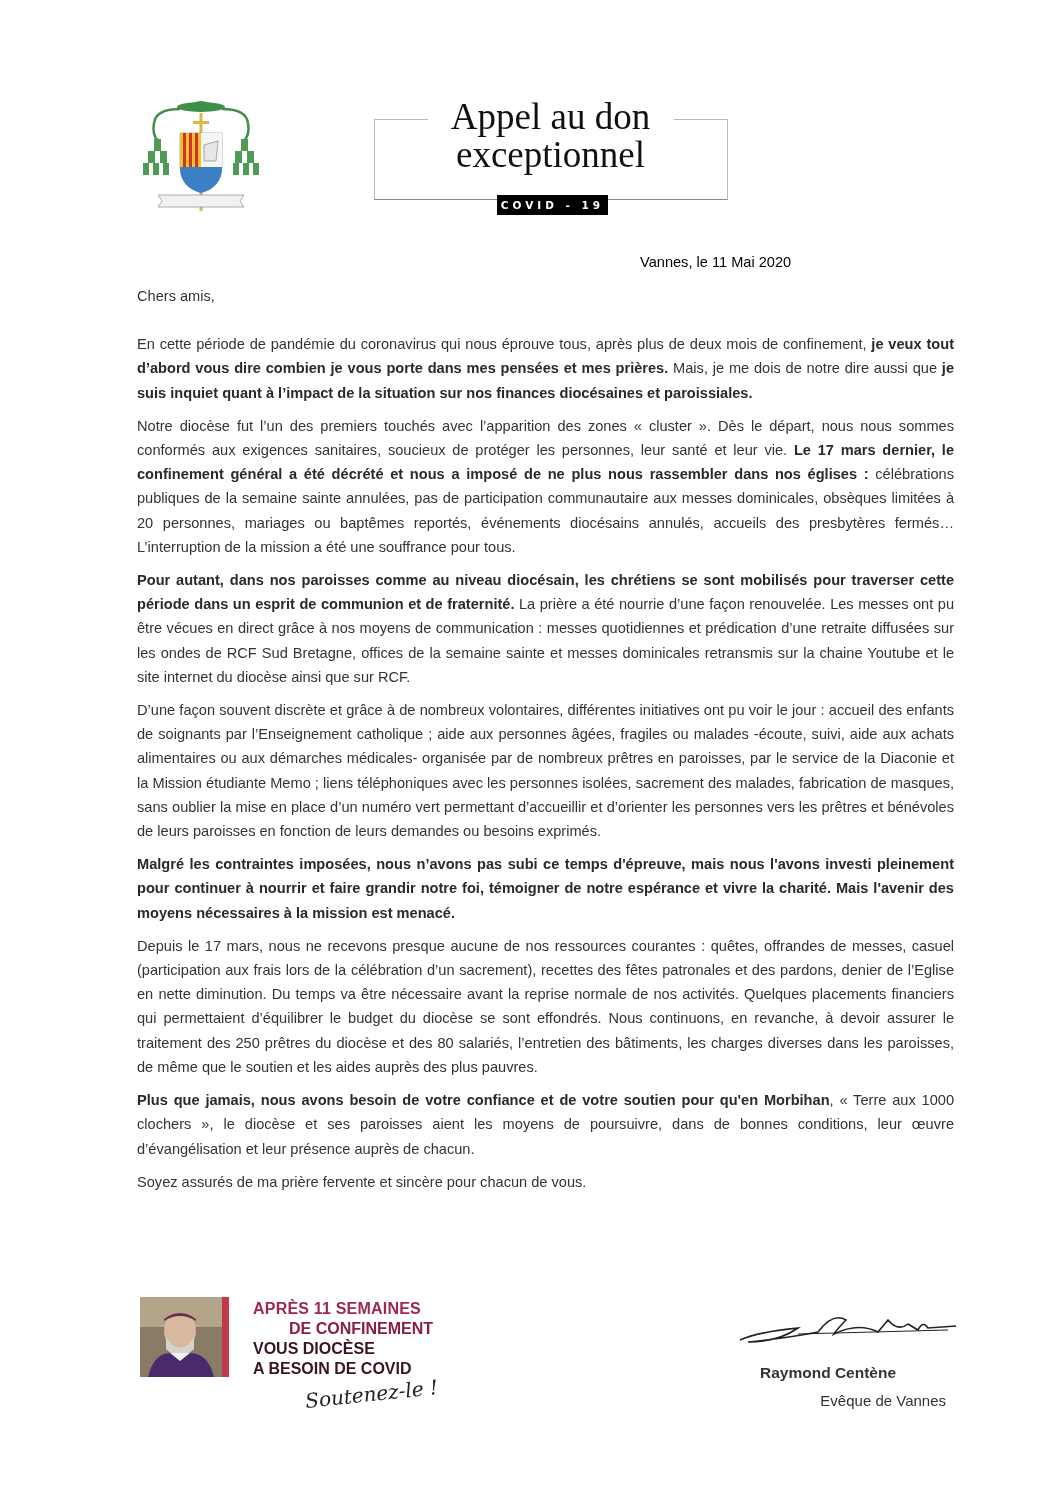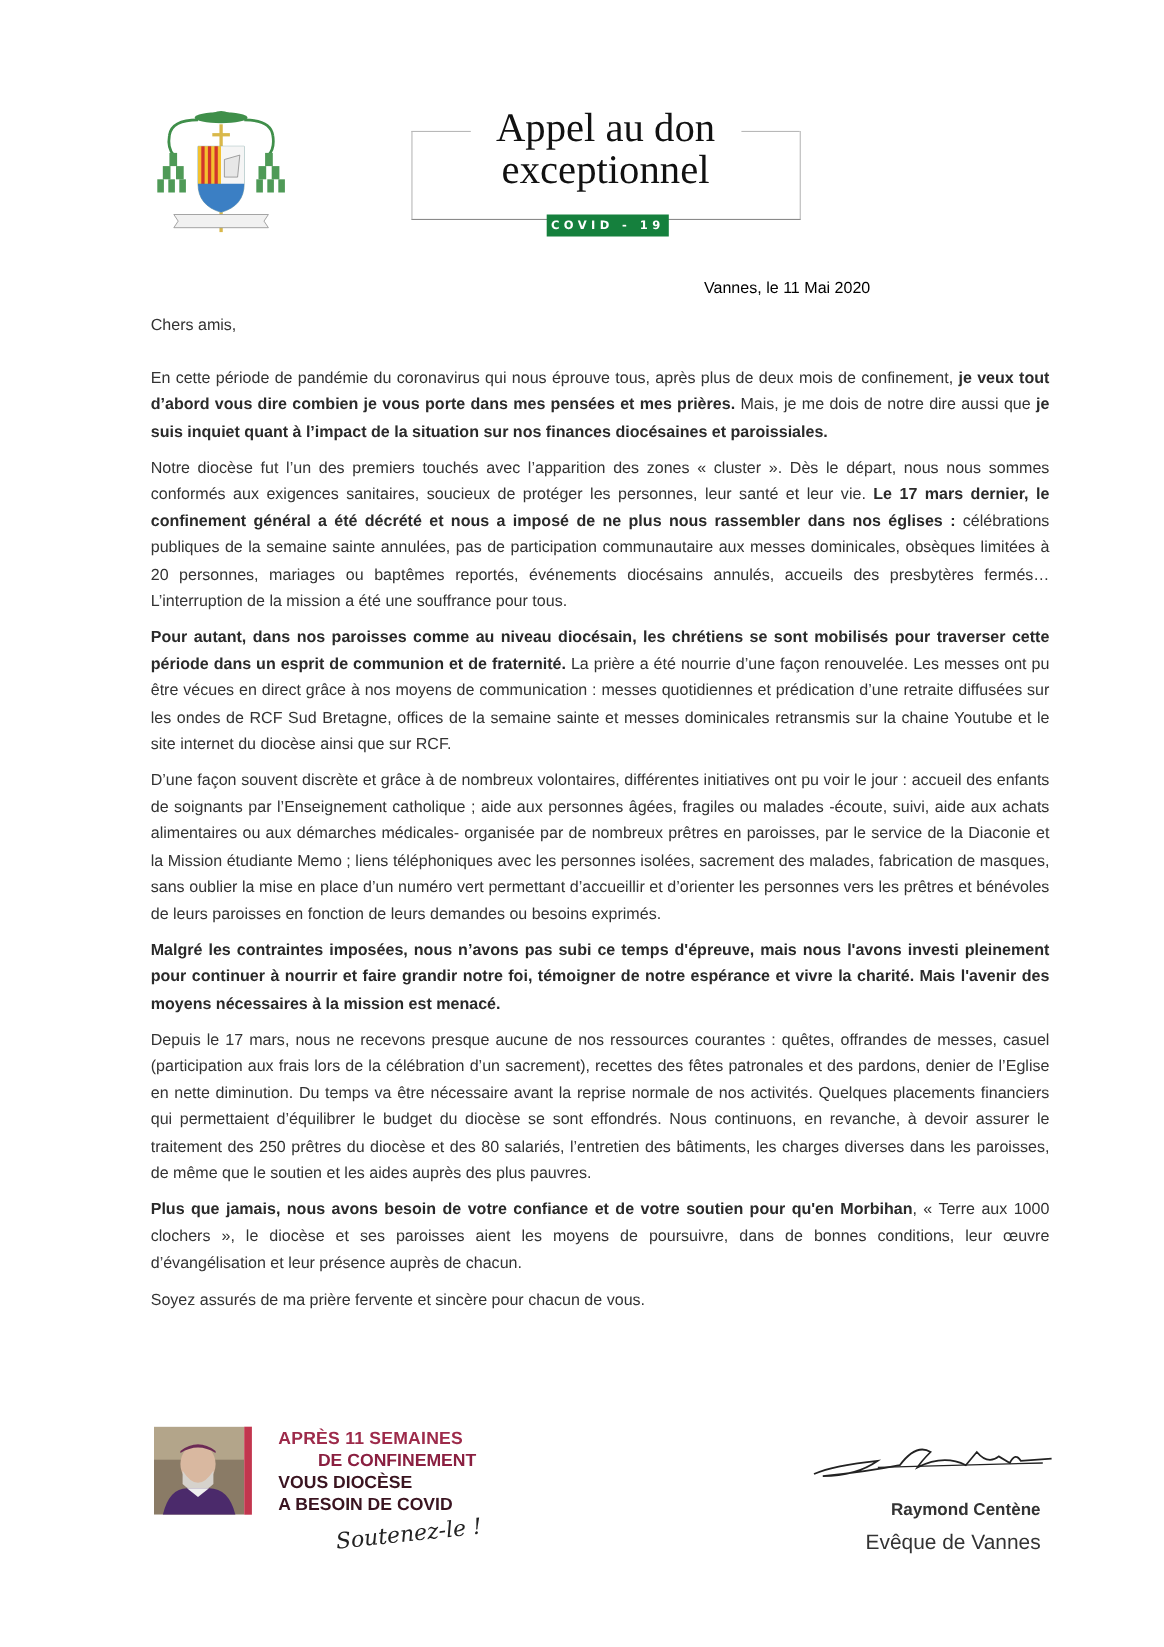--- a/index.html
+++ b/index.html
@@ -10,21 +10,21 @@
     
     #coat { left: 138px; top: 95px; width: 126px; height: 118px; }
 
     
     #title-box { left: 374px; top: 119px; width: 352px; height: 80px;
       border-left: 1px solid #b8b8b8; border-right: 1px solid #b8b8b8; border-bottom: 1px solid #8a8a8a; }
     .tb-top-l { left: 374px; top: 119px; width: 54px; height: 1px; background: #b8b8b8; }
     .tb-top-r { left: 674px; top: 119px; width: 53px; height: 1px; background: #b8b8b8; }
     #title-text { left: 374px; top: 98px; width: 353px; text-align: center;
       font-family: "Liberation Serif", serif; font-size: 37px; line-height: 38px; color: #111; font-weight: normal; }
-    #covid-badge { left: 497px; top: 195px; width: 111px; height: 20px; background: #15803d; color: #fff;
+    #covid-badge { left: 497px; top: 195px; width: 111px; height: 20px; background: #000000; color: #fff;
       font-family: "DejaVu Sans", sans-serif; font-weight: bold; font-size: 10.5px; letter-spacing: 4px;
       text-align: center; line-height: 20px; }
 
     
     #date { left: 640px; top: 254px; width: 314px; text-align: left; font-size: 14.6px; color: #000000; }
 
     
     #letter { left: 137px; top: 284px; width: 817px; font-size: 14.6px; line-height: 24.2px; color: #333; }
     #letter p { margin: 0; text-align: justify; }
     #letter b { font-weight: bold; color: #2a2a2a; }
@@ -38,22 +38,22 @@
     #promo { left: 253px; top: 1299px; width: 180px; }
     .promo-line { display: block; font-size: 16px; line-height: 20px; white-space: nowrap; }
     .promo-a { color: #9d2a4a; letter-spacing: 0.2px; font-weight: bold; }
     .promo-b { color: #8a1f40; font-weight: bold; text-align: right; }
     .promo-c { color: #3a1420; font-weight: bold; }
     #soutenez { left: 305px; top: 1382px; font-family: "DejaVu Serif", serif; font-style: italic;
       font-size: 20px; color: #222; transform: rotate(-6deg); }
 
     
     #sig { left: 738px; top: 1302px; width: 220px; height: 50px; }
-    #signer-name { left: 760px; top: 1364px; width: 186px; text-align: right; font-weight: bold; font-size: 15.5px; color: #333; }
-    #signer-title { left: 760px; top: 1392px; width: 186px; text-align: right; font-size: 19px; color: #333; }
+    #signer-name { left: 760px; top: 1364px; width: 186px; font-weight: bold; font-size: 15.5px; color: #333; }
+    #signer-title { left: 760px; top: 1392px; width: 186px; text-align: right; font-size: 15px; color: #333; }
   </style>
 </head>
 <body>
 
 <svg id="coat" class="abs" viewBox="0 0 126 118">
 
   <ellipse cx="63" cy="12" rx="24" ry="5" fill="#3f8f4a"></ellipse>
   <path d="M49 12 Q63 0 77 12 Z" fill="#3f8f4a"></path>
 
   <path d="M42 14 Q18 14 16 28 Q14 40 20 46" stroke="#3f8f4a" stroke-width="2.5" fill="none"></path>

